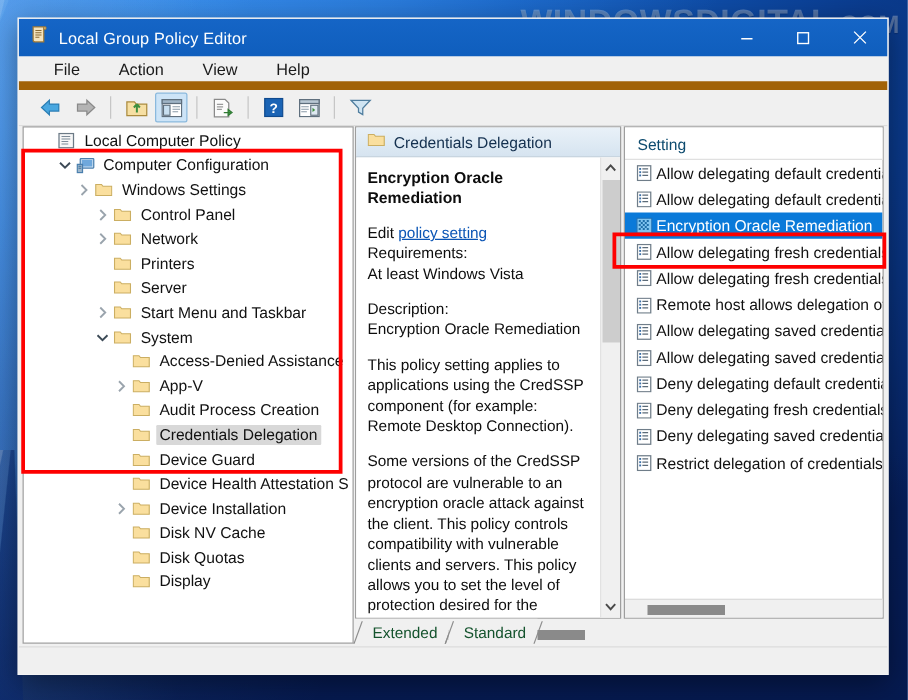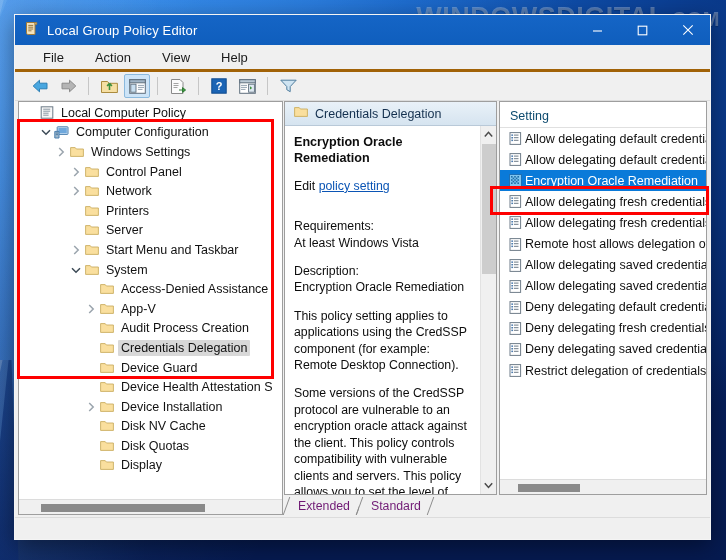--- a/index.html
+++ b/index.html
@@ -69,21 +69,21 @@
   .win-btns{ position:absolute; right:0; top:0; height:30px; display:flex; }
   .win-btn{
     width:45px; height:30px; display:flex; align-items:center; justify-content:center;
   }
   .win-btn svg{ display:block; }
 
   
   #menubar{
     height:27px; flex:none; background:#f0f0f0;
     display:flex; align-items:center; padding-left:16px;
-    border-bottom:3px solid #a16207;
+    border-bottom:7px solid #a16207;
   }
   .menu-item{
     font-size:13px; color:#1a1a1a; padding:3px 12px; margin-right:7px;
     border-radius:2px;
   }
 
   
   #toolbar{
     height:29px; flex:none; background:#f0f0f0;
     display:flex; align-items:center; padding-left:12px; gap:2px;
@@ -97,20 +97,21 @@
   #body{
     flex:1; display:flex; padding:0 2px 2px 2px; background:#f0f0f0;
     min-height:0;
   }
 
   
   #leftpane{
     width:265px; flex:none; display:flex; flex-direction:column;
     background:#ffffff; border:1px solid #9e9e9e; margin:0 1px 0 1px;
     min-height:0;
+    align-items:flex-end;
   }
   #tree{
     flex:1; overflow:hidden; position:relative; padding-top:1px;
   }
   .tnode{
     height:19.6px; display:flex; align-items:center; white-space:nowrap;
     font-size:12.5px; color:#111;
   }
   .tnode .lbl{ padding:1px 3px; border-radius:1px; }
   .tnode.sel .lbl{ background:#d8d8d8; }
@@ -153,21 +154,21 @@
   .pane-head .fi{ margin-right:7px; display:block; }
 
   #detail-body{
     flex:1; display:flex; min-height:0; background:#fff;
   }
   #detail-text{
     flex:1; min-width:0; padding:8px 8px 4px 9px; overflow:hidden;
     font-size:12.3px; color:#0d0d0d; line-height:16.4px;
   }
   #detail-text .h{ font-weight:bold; font-size:12.6px; margin-bottom:11px; }
-  #detail-text .edit-line{ margin-bottom:24px; }
+  #detail-text .edit-line{ margin-bottom:0; }
   #detail-text .edit-line a{
     color:#0b55b5; text-decoration:underline; padding-right:2px;
   }
   #detail-text .blk{ margin-bottom:12px; }
   #detail-text .blk div{ white-space:normal; }
 
   
   .vscroll{
     width:16px; flex:none; background:#f0f0f0;
     border-left:1px solid #e2e2e2;
@@ -197,21 +198,21 @@
   .lrow .li{ width:19px; flex:none; display:flex; align-items:center; justify-content:center; }
   .lrow.sel{ background:#0a7ad9; color:#ffffff; }
 
   
   #tabs{
     height:20px; flex:none; display:flex; align-items:flex-end;
     padding-left:2px; background:#f0f0f0;
   }
   .tab{
     position:relative; height:18px; display:flex; align-items:center;
-    font-size:12.3px; color:#701a75; padding:0 9px 0 12px;
+    font-size:12.3px; color:#14532d; padding:0 9px 0 12px;
     background:#f0f0f0;
   }
   .tab:before{
     content:""; position:absolute; left:0; top:0; bottom:0; width:11px;
     border-left:1px solid #8d8d8d; transform:skewX(-20deg);
   }
   .tab:after{
     content:""; position:absolute; right:-1px; top:0; bottom:0; width:11px;
     border-right:1px solid #8d8d8d; transform:skewX(-20deg);
   }

